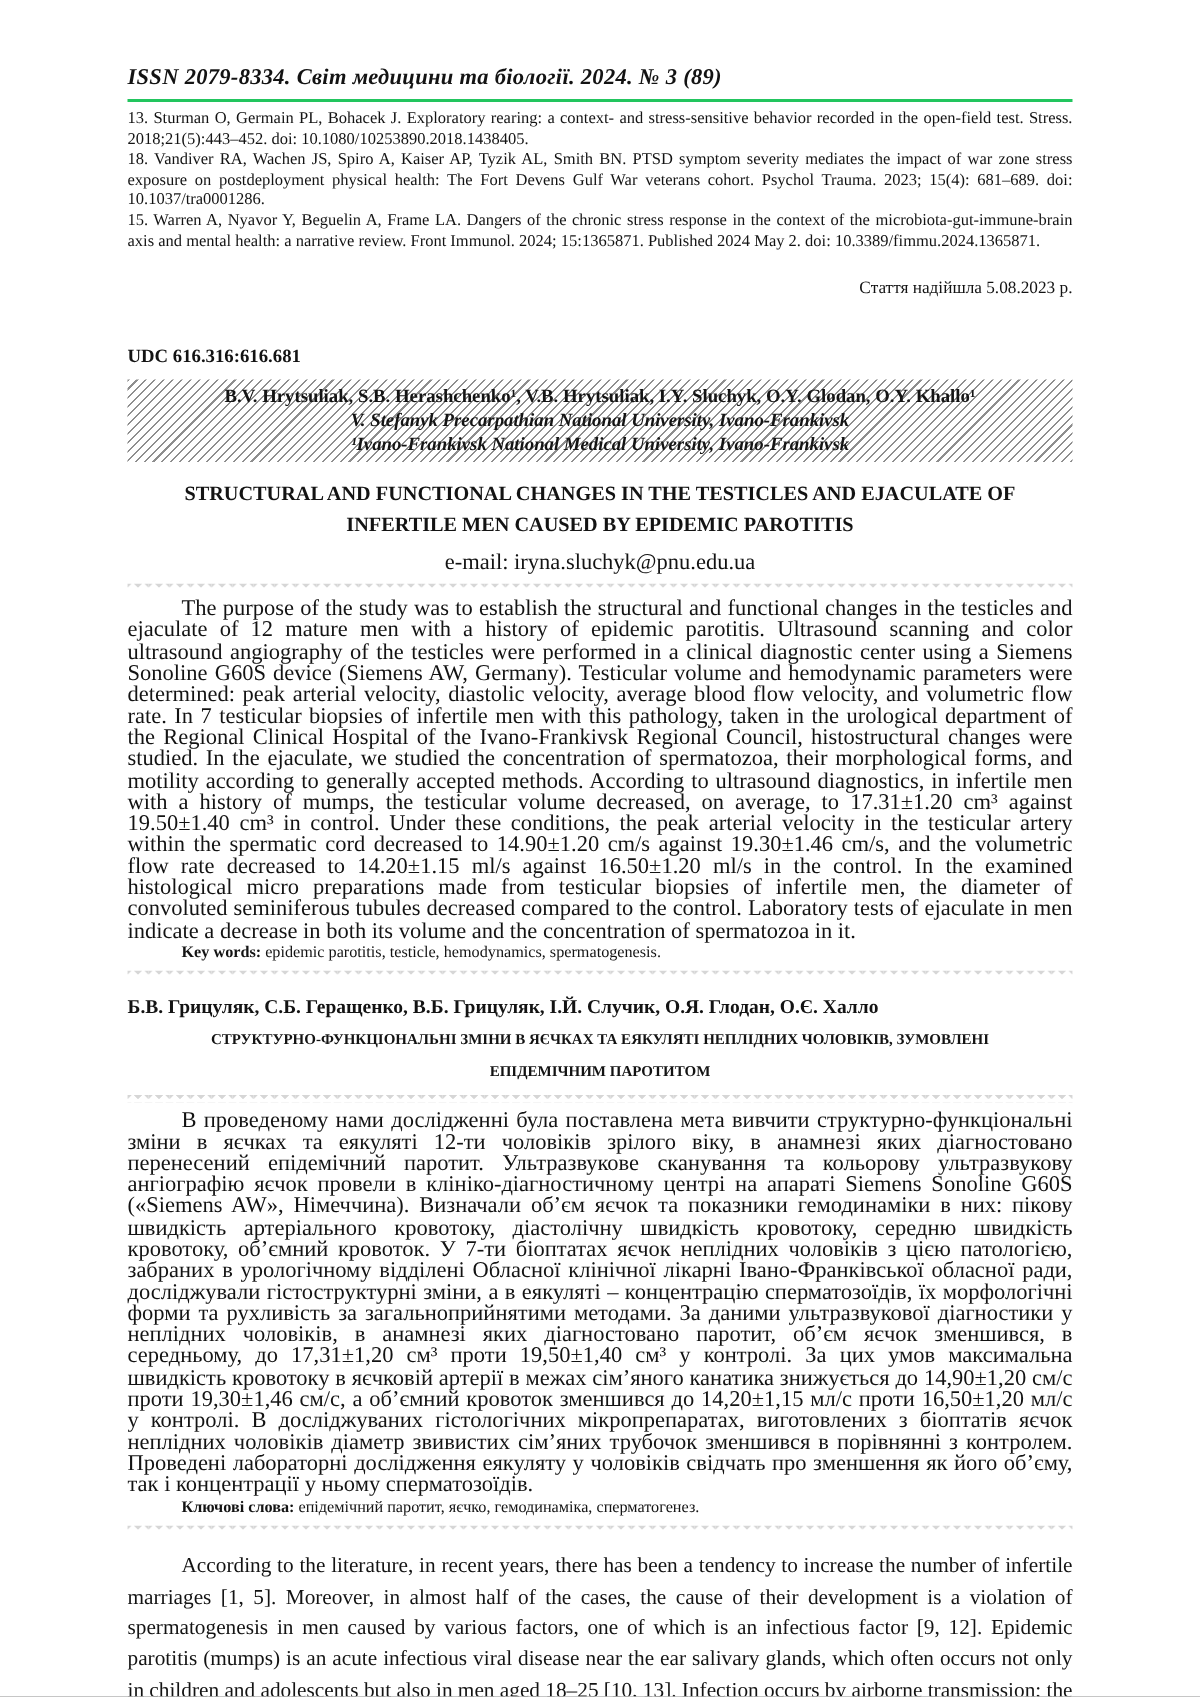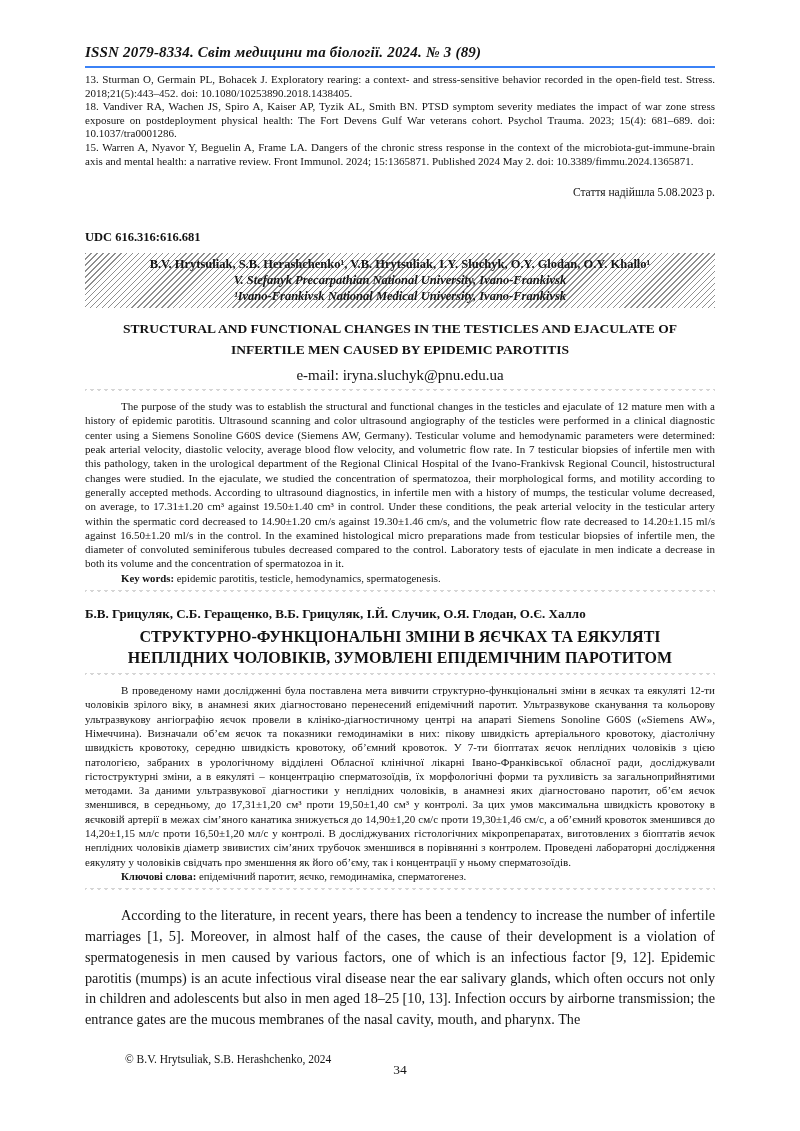--- a/index.html
+++ b/index.html
@@ -4,21 +4,21 @@
 <style>
   html,body { margin:0; padding:0; background:#9a9a9a; }
   .page {
     width:800px; height:1131px; margin:0 auto; background:#ffffff;
     font-family:"Liberation Serif", serif; color:#131313;
     position:relative; box-sizing:border-box; padding:44px 85px 0 85px;
     overflow:hidden;
   }
   .journal-header {
     font-size:15px; font-weight:bold; font-style:italic;
-    padding-bottom:5px; border-bottom:2px solid #3b82f6; letter-spacing:0.2px;
+    padding-bottom:5px; border-bottom:2px solid #22c55e; letter-spacing:0.2px;
   }
   .references { margin-top:5px; font-size:11px; line-height:13.6px; text-align:justify; }
   .reference-item { margin:0; }
   .received { text-align:right; font-size:11.5px; margin-top:18px; }
   .ids-block { margin-top:31px; font-weight:bold; font-size:12.5px; line-height:16px; }
   .hatched {
     position:relative; margin-top:8px; padding:3px 0 4px;
     text-align:center; font-weight:bold; font-size:12.5px; line-height:16px;
   }
   .hatched .affil { font-style:italic; }
@@ -33,25 +33,25 @@
     font-size:13.5px; line-height:21px;
   }
   .email { text-align:center; font-size:15px; margin-top:7px; }
   .zigzag {
     height:5px; margin:5px 0;
     background-image:
       linear-gradient(135deg, #d6d6d6 25%, transparent 25%),
       linear-gradient(225deg, #d6d6d6 25%, transparent 25%);
     background-size:7px 5px; background-position:0 0; background-repeat:repeat-x;
   }
-  .abstract { font-size:11px; line-height:14.3px; text-align:justify; text-indent:36px; margin:2px 0 0 0; }
+  .abstract { font-size:15px; line-height:14.3px; text-align:justify; text-indent:36px; margin:2px 0 0 0; }
   .keywords-line { font-size:10.8px; line-height:14.3px; text-indent:36px; margin:0; }
   .bold { font-weight:bold; }
   .authors-ua { font-weight:bold; font-size:13px; margin-top:10px; line-height:17px; }
-  .title-ua { text-align:center; font-weight:bold; font-size:16px; line-height:21px; margin-top:4px; padding:0 18px; }
+  .title-ua { text-align:center; font-weight:bold; font-size:10px; line-height:21px; margin-top:4px; padding:0 18px; }
   .project-note { font-style:italic; font-size:11.5px; line-height:15px; text-align:justify; text-indent:36px; margin:15px 0 0 0; }
   .body-text { font-size:14.2px; line-height:20.8px; text-align:justify; text-indent:36px; margin:12px 0 0 0; }
   .footer { position:relative; margin-top:23px; height:40px; font-size:11.5px; }
   .copyright { display:inline-block; margin-left:40px; }
   .page-number { position:absolute; left:0; right:0; top:9px; text-align:center; font-size:13.5px; }
 </style>
 </head>
 <body>
 
 <div class="page">

